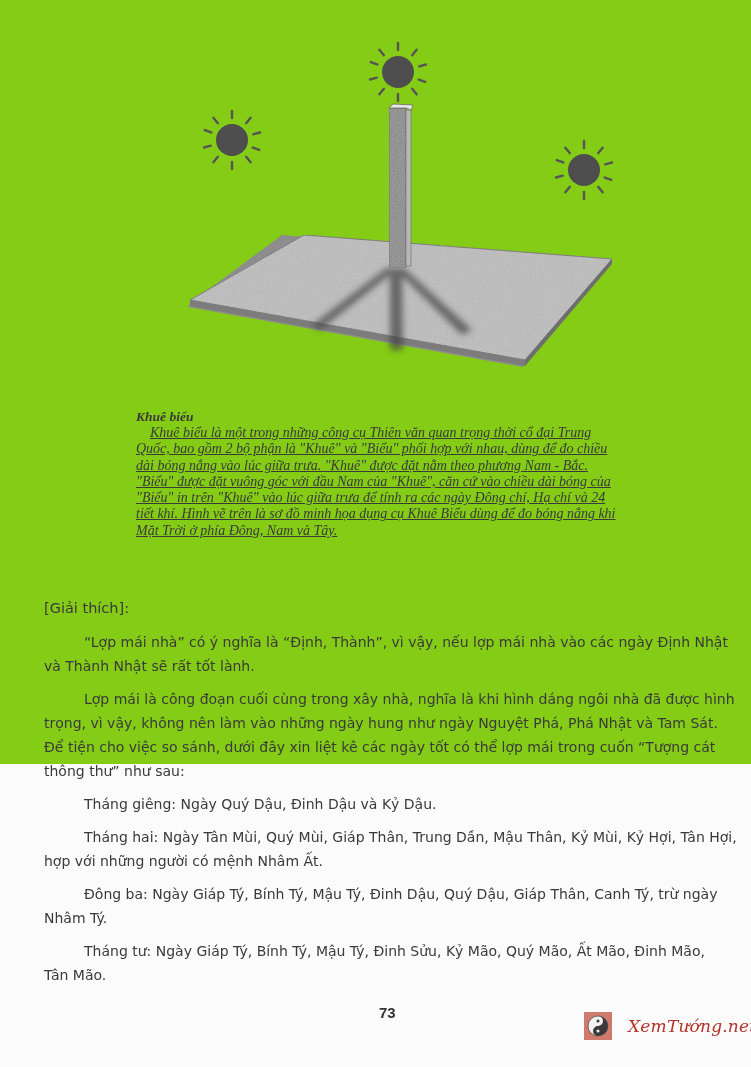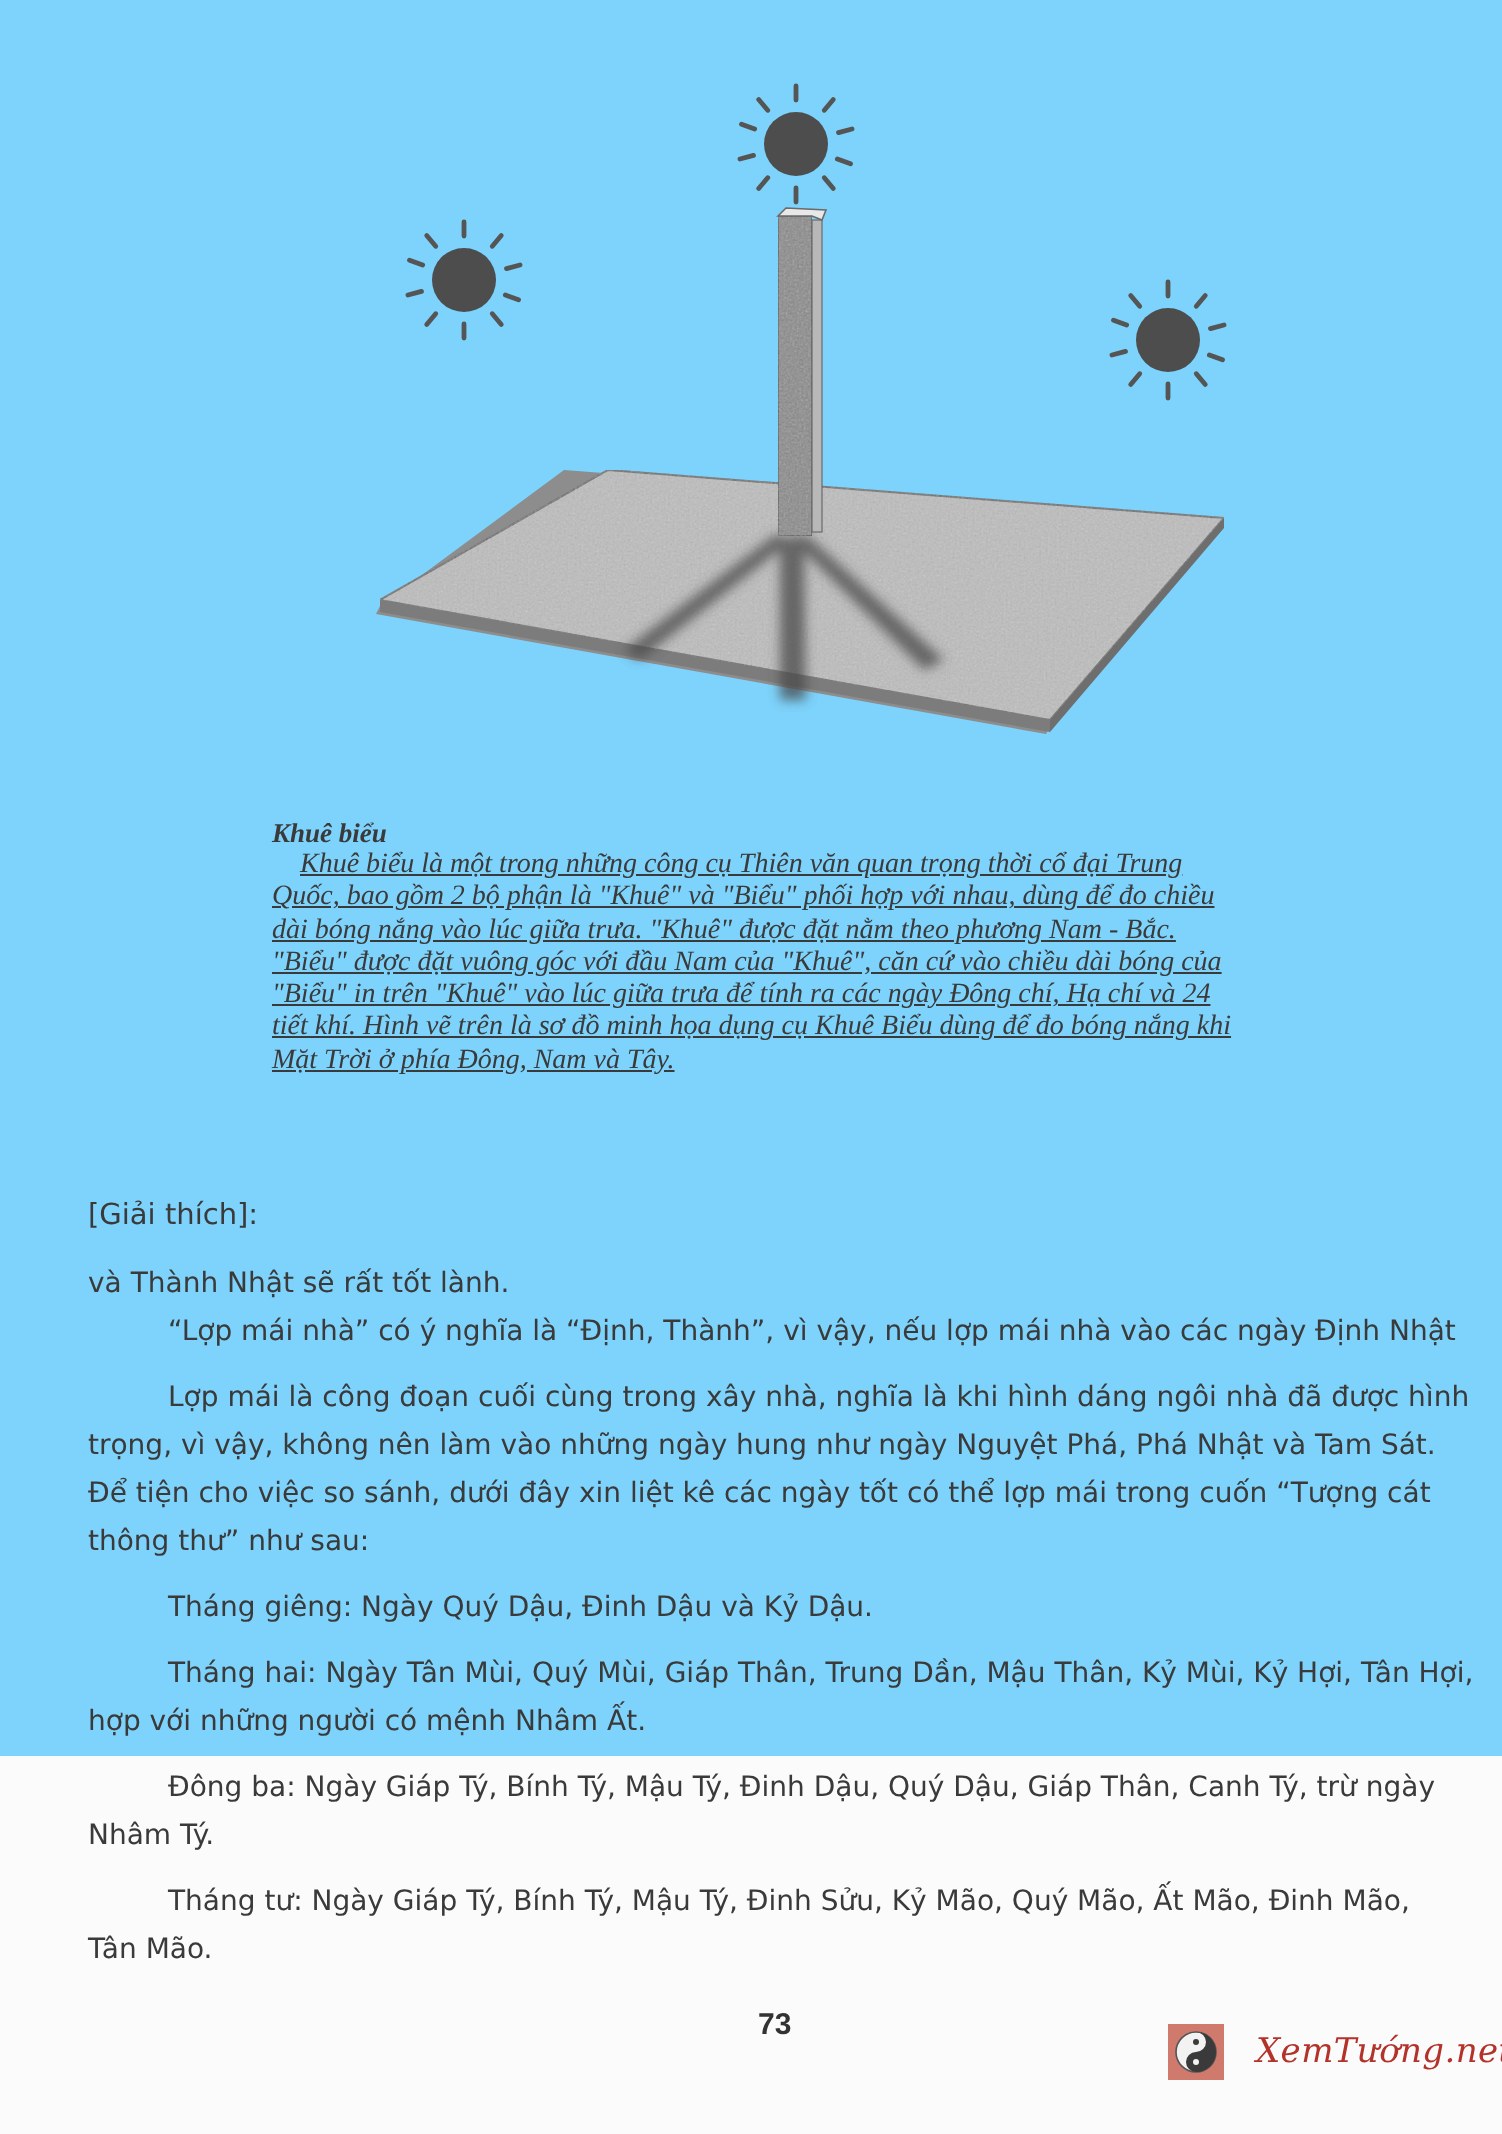--- a/index.html
+++ b/index.html
@@ -3,21 +3,21 @@
 <meta charset="utf-8">
 <style>
   html, body { margin: 0; padding: 0; }
   body {
     width: 751px; height: 1067px; overflow: hidden;
     background: #fbfbfb;
     position: relative;
     font-family: "DejaVu Sans", sans-serif;
     color: #2f2f2f;
   }
-  .page { position: absolute; left: 0; top: 0; width: 751px; height: 878px; background: #7dd3fc; }
+  .page { position: absolute; left: 0; top: 0; width: 751px; height: 764px; background: #84cc16; }
   .figure { position: absolute; left: 120px; top: 30px; width: 520px; height: 380px; }
   .figure svg { width: 520px; height: 380px; display: block; }
 
   .caption { position: absolute; left: 136px; top: 409px; width: 480px;
     font-family: "Liberation Serif", serif; font-style: italic; color: #3a3a3a; }
   .caption-title { font-weight: bold; font-size: 13.5px; line-height: 16px; margin-bottom: 0; }
   .caption-body { font-size: 14px; line-height: 16.3px; text-align: justify; text-decoration: underline; }
   .caption-body .line { display: block; white-space: nowrap; }
   .caption-body .indent { padding-left: 14px; }
 
@@ -130,22 +130,22 @@
       <span class="line">"Biểu" in trên "Khuê" vào lúc giữa trưa để tính ra các ngày Đông chí, Hạ chí và 24</span>
       <span class="line">tiết khí. Hình vẽ trên là sơ đồ minh họa dụng cụ Khuê Biểu dùng để đo bóng nắng khi</span>
       <span class="line">Mặt Trời ở phía Đông, Nam và Tây.</span>
     </div>
   </div>
 
   <div class="body-text">
     <div class="heading">[Giải thích]:</div>
 
     <p class="para">
-      <span class="para-line" style="text-indent:0">và Thành Nhật sẽ rất tốt lành.</span>
-        <span class="para-line">“Lợp mái nhà” có ý nghĩa là “Định, Thành”, vì vậy, nếu lợp mái nhà vào các ngày Định Nhật</span>
+      <span class="para-line">“Lợp mái nhà” có ý nghĩa là “Định, Thành”, vì vậy, nếu lợp mái nhà vào các ngày Định Nhật</span>
+        <span class="para-line" style="text-indent:0">và Thành Nhật sẽ rất tốt lành.</span>
     </p>
 
     <p class="para">
       <span class="para-line">Lợp mái là công đoạn cuối cùng trong xây nhà, nghĩa là khi hình dáng ngôi nhà đã được hình</span>
         <span class="para-line" style="text-indent:0">trọng, vì vậy, không nên làm vào những ngày hung như ngày Nguyệt Phá, Phá Nhật và Tam Sát.</span>
         <span class="para-line" style="text-indent:0">Để tiện cho việc so sánh, dưới đây xin liệt kê các ngày tốt có thể lợp mái trong cuốn “Tượng cát</span>
         <span class="para-line" style="text-indent:0">thông thư” như sau:</span>
     </p>
 
     <p class="para">

